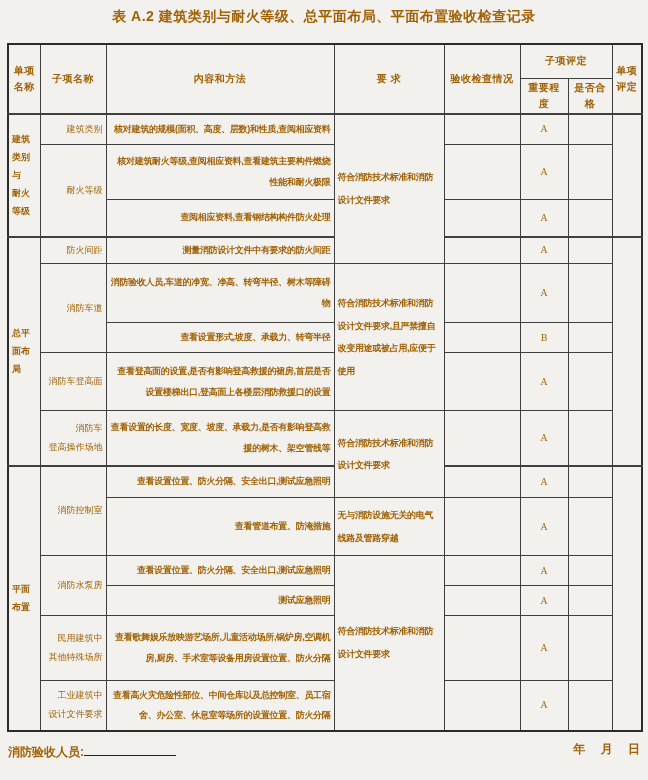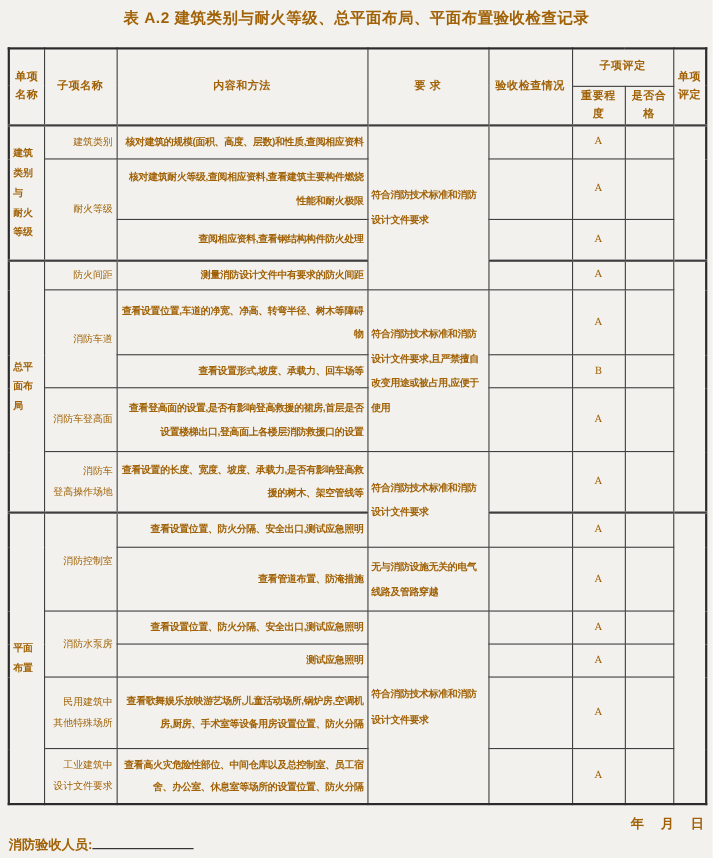--- a/index.html
+++ b/index.html
@@ -72,21 +72,21 @@
   tr.r13{height:65px;} tr.r14{height:50px;}
   .footer-item{
     position:absolute;
     font-size:12px;font-weight:bold;white-space:nowrap;
   }
   .sigline{
     display:inline-block;height:11px;
     border-bottom:1.5px solid #222;
     vertical-align:baseline;
   }
-  .f-inspector{left:8px;top:744px;margin-top:16px;}
+  .f-inspector{left:8px;top:744px;}
   .f-builder{left:247px;top:754px;}
   .f-date{right:8px;top:741px;word-spacing:12px;}
 </style>
 </head>
 <body>
 
 <div class="page">
 
   <div class="title">表 A.2  建筑类别与耐火等级、总平面布局、平面布置验收检查记录</div>
 
@@ -158,32 +158,32 @@
         <td class="sub">防火间距</td>
         <td class="con">测量消防设计文件中有要求的防火间距</td>
         <td class="insp"></td>
         <td class="imp">A</td>
         <td class="qual"></td>
         <td class="ieval" rowspan="5"></td>
       </tr>
 
       <tr class="r5">
         <td class="sub" rowspan="2">消防车道</td>
-        <td class="con">查看设置位置,车道的净宽、净高、转弯半径、树木等障碍物</td>
+        <td class="con">消防验收人员,车道的净宽、净高、转弯半径、树木等障碍物</td>
         <td class="req" rowspan="3">符合消防技术标准和消防
 设计文件要求,且严禁擅自
 改变用途或被占用,应便于
 使用</td>
         <td class="insp"></td>
         <td class="imp">A</td>
         <td class="qual"></td>
       </tr>
 
       <tr class="r6">
-        <td class="con">查看设置形式,坡度、承载力、回车场等</td>
+        <td class="con">查看设置形式,坡度、承载力、转弯半径</td>
         <td class="insp"></td>
         <td class="imp">B</td>
         <td class="qual"></td>
       </tr>
 
       <tr class="r7">
         <td class="sub">消防车登高面</td>
         <td class="con">查看登高面的设置,是否有影响登高救援的裙房,首层是否设置楼梯出口,登高面上各楼层消防救援口的设置</td>
         <td class="insp"></td>
         <td class="imp">A</td>

